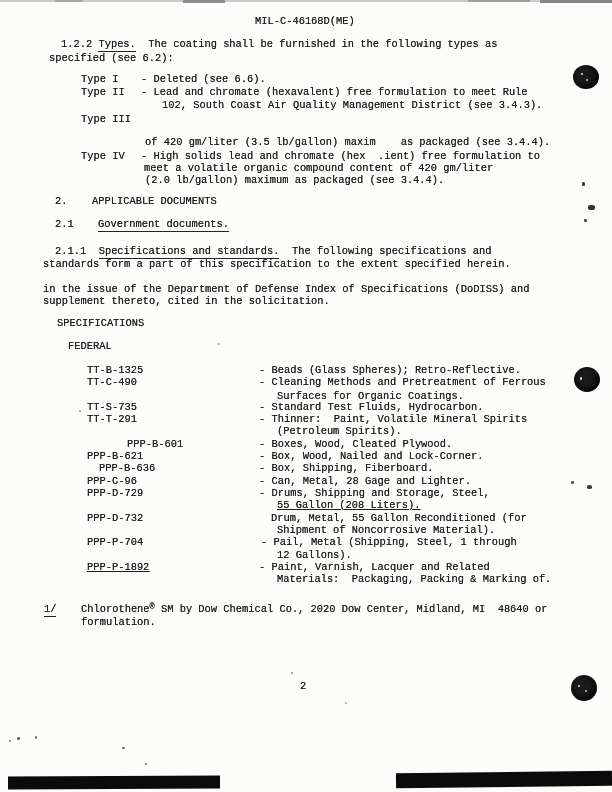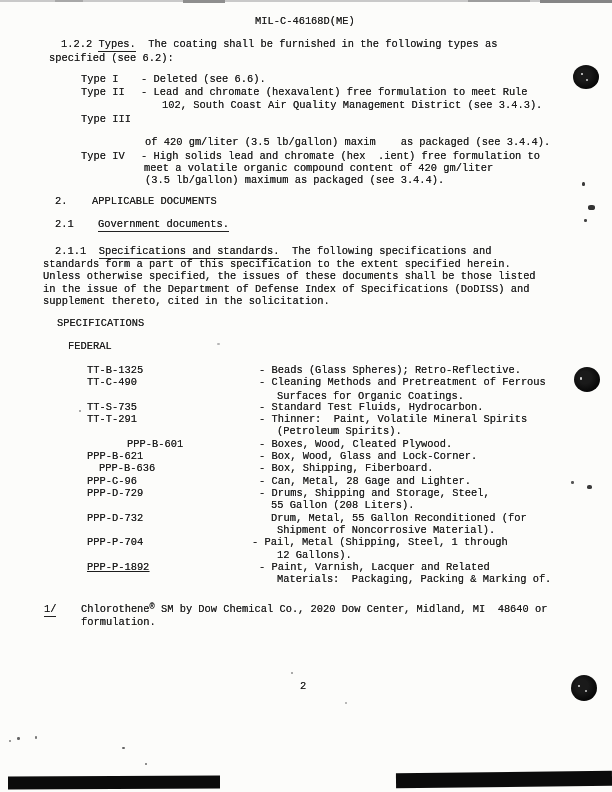--- a/index.html
+++ b/index.html
@@ -31,58 +31,57 @@
     <div class="line" style="left: 81px; top: 74px;"><span>Type I</span></div>
     <div class="line" style="left: 141px; top: 74px;"><span>- Deleted (see 6.6).</span></div>
     <div class="line" style="left: 81px; top: 87px;"><span>Type II</span></div>
     <div class="line" style="left: 141px; top: 87px;"><span>- Lead and chromate (hexavalent) free formulation to meet Rule</span></div>
     <div class="line" style="left: 162px; top: 100px;"><span>102, South Coast Air Quality Management District (see 3.4.3).</span></div>
     <div class="line" style="left: 81px; top: 114px;"><span>Type III</span></div>
     <div class="line" style="left: 145px; top: 137px;"><span>of 420 gm/liter (3.5 lb/gallon) maxim    as packaged (see 3.4.4).</span></div>
     <div class="line" style="left: 81px; top: 151px;"><span>Type IV</span></div>
     <div class="line" style="left: 141px; top: 151px;"><span>- High solids lead and chromate (hex  .ient) free formulation to</span></div>
     <div class="line" style="left: 144px; top: 163px;"><span>meet a volatile organic compound content of 420 gm/liter</span></div>
-    <div class="line" style="left: 145px; top: 175px;"><span>(3.5 lb/gallon) maximum as packaged (see 3.4.4).</span></div>
+    <div class="line" style="left: 145px; top: 175px;"><span>(2.0 lb/gallon) maximum as packaged (see 3.4.4).</span></div>
     <div class="line" style="left: 55px; top: 196px;"><span>2.</span></div>
     <div class="line" style="left: 92px; top: 196px;"><span>APPLICABLE DOCUMENTS</span></div>
     <div class="line" style="left: 55px; top: 219px;"><span>2.1</span></div>
     <div class="line" style="left: 98px; top: 219px;"><span class="u">Government documents.</span></div>
     <div class="line" style="left: 55px; top: 246px;"><span>2.1.1  </span><span class="u">Specifications and standards.</span><span>  The following specifications and</span></div>
     <div class="line" style="left: 43px; top: 259px;"><span>standards form a part of this specification to the extent specified herein.</span></div>
-    <div class="line" style="left: 43px; top: 271px;"><span>Unless otherwise specified, the issues of these documents shall be those listed</span></div>
     <div class="line" style="left: 43px; top: 284px;"><span>in the issue of the Department of Defense Index of Specifications (DoDISS) and</span></div>
     <div class="line" style="left: 43px; top: 296px;"><span>supplement thereto, cited in the solicitation.</span></div>
     <div class="line" style="left: 57px; top: 318px;"><span>SPECIFICATIONS</span></div>
     <div class="line" style="left: 68px; top: 341px;"><span>FEDERAL</span></div>
     <div class="line" style="left: 87px; top: 365px;"><span>TT-B-1325</span></div>
     <div class="line" style="left: 259px; top: 365px;"><span>- Beads (Glass Spheres); Retro-Reflective.</span></div>
     <div class="line" style="left: 87px; top: 377px;"><span>TT-C-490</span></div>
     <div class="line" style="left: 259px; top: 377px;"><span>- Cleaning Methods and Pretreatment of Ferrous</span></div>
     <div class="line" style="left: 277px; top: 391px;"><span>Surfaces for Organic Coatings.</span></div>
     <div class="line" style="left: 87px; top: 402px;"><span>TT-S-735</span></div>
     <div class="line" style="left: 259px; top: 402px;"><span>- Standard Test Fluids, Hydrocarbon.</span></div>
     <div class="line" style="left: 87px; top: 414px;"><span>TT-T-291</span></div>
     <div class="line" style="left: 259px; top: 414px;"><span>- Thinner:  Paint, Volatile Mineral Spirits</span></div>
     <div class="line" style="left: 277px; top: 426px;"><span>(Petroleum Spirits).</span></div>
     <div class="line" style="left: 87px; top: 439px; padding-left: 40px;"><span>PPP-B-601</span></div>
     <div class="line" style="left: 259px; top: 439px;"><span>- Boxes, Wood, Cleated Plywood.</span></div>
     <div class="line" style="left: 87px; top: 451px;"><span>PPP-B-621</span></div>
-    <div class="line" style="left: 259px; top: 451px;"><span>- Box, Wood, Glass and Lock-Corner.</span></div>
+    <div class="line" style="left: 259px; top: 451px;"><span>- Box, Wood, Nailed and Lock-Corner.</span></div>
     <div class="line" style="left: 87px; top: 463px; padding-left: 12px;"><span>PPP-B-636</span></div>
     <div class="line" style="left: 259px; top: 463px;"><span>- Box, Shipping, Fiberboard.</span></div>
     <div class="line" style="left: 87px; top: 476px;"><span>PPP-C-96</span></div>
     <div class="line" style="left: 259px; top: 476px;"><span>- Can, Metal, 28 Gage and Lighter.</span></div>
     <div class="line" style="left: 87px; top: 488px;"><span>PPP-D-729</span></div>
     <div class="line" style="left: 259px; top: 488px;"><span>- Drums, Shipping and Storage, Steel,</span></div>
-    <div class="line" style="left: 271px; top: 500px;"><span>55 Gallon (208 Liters).</span></div>
+    <div class="line" style="left: 277px; top: 500px; text-decoration: underline;"><span>55 Gallon (208 Liters).</span></div>
     <div class="line" style="left: 87px; top: 513px;"><span>PPP-D-732</span></div>
     <div class="line" style="left: 271px; top: 513px;"><span>Drum, Metal, 55 Gallon Reconditioned (for</span></div>
     <div class="line" style="left: 277px; top: 525px;"><span>Shipment of Noncorrosive Material).</span></div>
     <div class="line" style="left: 87px; top: 537px;"><span>PPP-P-704</span></div>
-    <div class="line" style="left: 252px; top: 537px;"><span>- Pail, Metal (Shipping, Steel, 1 through</span></div>
+    <div class="line" style="left: 261px; top: 537px;"><span>- Pail, Metal (Shipping, Steel, 1 through</span></div>
     <div class="line" style="left: 277px; top: 550px;"><span>12 Gallons).</span></div>
     <div class="line" style="left: 87px; top: 562px; text-decoration: underline;"><span>PPP-P-1892</span></div>
     <div class="line" style="left: 259px; top: 562px;"><span>- Paint, Varnish, Lacquer and Related</span></div>
     <div class="line" style="left: 277px; top: 574px;"><span>Materials:  Packaging, Packing &amp; Marking of.</span></div>
     <div class="line" style="left: 44px; top: 604px;"><span class="u">1/</span></div>
     <div class="line" style="left: 81px; top: 604px;"><span>Chlorothene</span><span class="sup">®</span><span> SM by Dow Chemical Co., 2020 Dow Center, Midland, MI  48640 or</span></div>
     <div class="line" style="left: 81px; top: 617px;"><span>formulation.</span></div>
     <div class="line" style="left: 300px; top: 681px;"><span>2</span></div>
     <div class="edge" style="left: 0px; top: 0px; width: 612px; height: 2px; background: rgb(201, 201, 201);"></div>
     <div class="edge" style="left: 55px; top: 0px; width: 28px; height: 2px; background: rgb(168, 168, 168);"></div>

